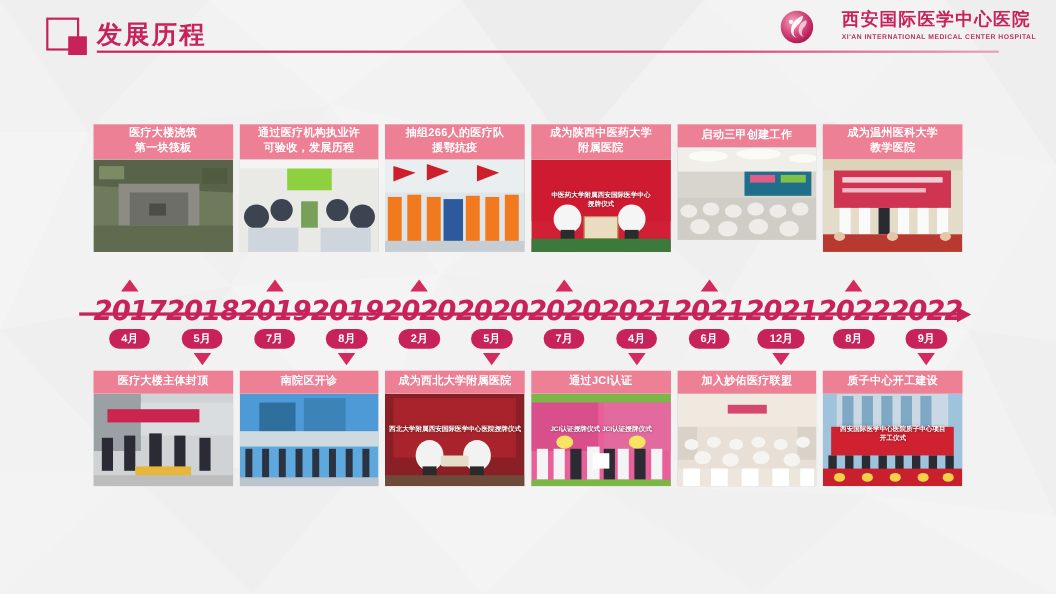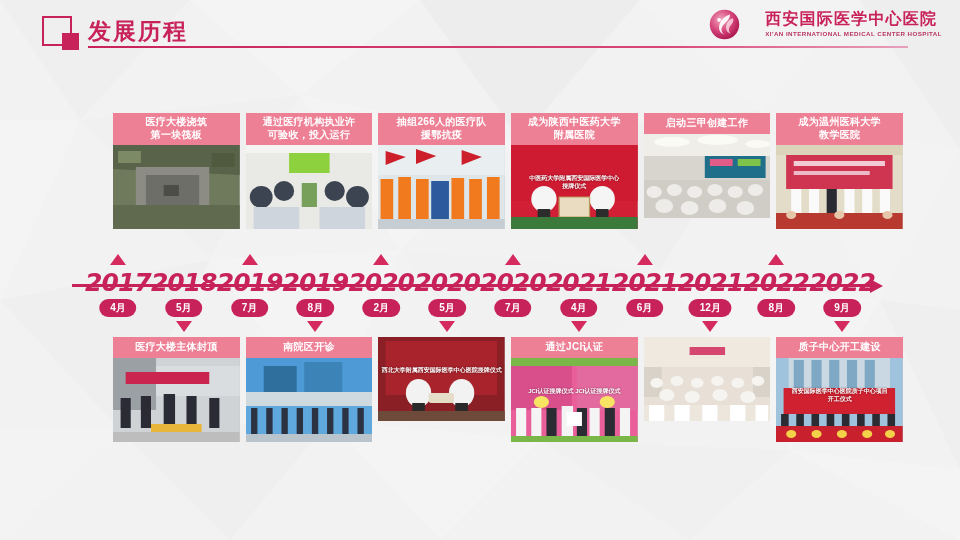--- a/index.html
+++ b/index.html
@@ -39,21 +39,21 @@
     line-height:1.05; white-space:nowrap;
   }
   .logo-text-en {
     font-size:6.2px; color:#b8365f; letter-spacing:0.45px; line-height:1.3;
     white-space:nowrap; font-weight:bold; margin-top:2px;
   }
 
   
   .board { position:absolute; left:0; top:56px; width:960px; height:484px; z-index:4; }
 
-  .row { position:absolute; left:85px; width:790px; display:flex; gap:6px;margin-left:28px; }
+  .row { position:absolute; left:85px; width:790px; display:flex; gap:6px; }
   .row-top { top:57px; }
   .row-bottom { top:281px; }
 
   .cell { flex:1 1 0; display:flex; flex-direction:column; min-width:0; }
 
   .caption {
     background:#ee8096; color:#ffffff; font-weight:bold;
     font-size:10px; line-height:1.28; text-align:center;
     padding:4px 2px 5px; letter-spacing:0.3px;
     display:flex; align-items:center; justify-content:center;
@@ -179,21 +179,21 @@
             <rect x="26" y="30" width="42" height="30" fill="#6e6e68"></rect>
             <rect x="40" y="40" width="12" height="11" fill="#4d4d48"></rect>
             <rect x="0" y="60" width="100" height="24" fill="#5f6a4e"></rect>
             <rect x="4" y="6" width="18" height="12" fill="#7d8a66"></rect>
             <rect x="78" y="8" width="18" height="14" fill="#4f5a3f"></rect>
           </svg>
         </div>
       </div>
       <div class="cell">
         <div class="caption cap-2line">通过医疗机构执业许
-可验收，投入运行</div>
+可验收，发展历程</div>
         <div class="photo">
           <svg viewBox="0 0 100 84" preserveAspectRatio="none">
             <rect width="100" height="84" fill="#e9e9e6"></rect>
             <rect x="34" y="8" width="32" height="20" fill="#8ed13f"></rect>
             <rect x="0" y="0" width="100" height="8" fill="#f4f4f2"></rect>
             <g fill="#3b4450">
               <ellipse cx="12" cy="52" rx="9" ry="11"></ellipse>
               <ellipse cx="30" cy="46" rx="8" ry="10"></ellipse>
               <ellipse cx="70" cy="46" rx="8" ry="10"></ellipse>
               <ellipse cx="88" cy="52" rx="9" ry="11"></ellipse>
@@ -421,20 +421,21 @@
               <rect x="52" y="50" width="5" height="26"></rect>
               <rect x="64" y="50" width="5" height="26"></rect>
               <rect x="76" y="50" width="5" height="26"></rect>
               <rect x="88" y="50" width="5" height="26"></rect>
             </g>
             <rect x="0" y="76" width="100" height="8" fill="#b9c4cc"></rect>
           </svg>
         </div>
       </div>
       <div class="cell">
+        <div class="caption cap-1line">成为西北大学附属医院</div>
         <div class="photo">
           <svg viewBox="0 0 100 84" preserveAspectRatio="none">
             <rect width="100" height="84" fill="#8a2025"></rect>
             <rect x="6" y="4" width="88" height="54" fill="#a8232b"></rect>
             <g fill="#f2f2f2">
               <ellipse cx="32" cy="56" rx="10" ry="14"></ellipse>
               <ellipse cx="66" cy="56" rx="10" ry="14"></ellipse>
             </g>
             <g fill="#2a2a2a">
               <rect x="27" y="66" width="10" height="18"></rect>
@@ -470,20 +471,21 @@
               <rect x="52" y="50" width="8" height="28"></rect>
               <rect x="74" y="50" width="8" height="28"></rect>
             </g>
             <rect x="44" y="54" width="12" height="14" fill="#fff"></rect>
             <rect x="0" y="78" width="100" height="6" fill="#7ab648"></rect>
           </svg>
           <div class="photo-label">JCI认证授牌仪式      JCI认证授牌仪式</div>
         </div>
       </div>
       <div class="cell">
+        <div class="caption cap-1line">加入妙佑医疗联盟</div>
         <div class="photo">
           <svg viewBox="0 0 100 84" preserveAspectRatio="none">
             <rect width="100" height="84" fill="#e8e0d6"></rect>
             <rect x="0" y="0" width="100" height="30" fill="#f0e9df"></rect>
             <rect x="36" y="10" width="28" height="8" fill="#d6476f"></rect>
             <g fill="#d9d2c8">
               <rect x="0" y="30" width="14" height="30"></rect>
               <rect x="86" y="30" width="14" height="30"></rect>
             </g>
             <g fill="#f6f4f0">

